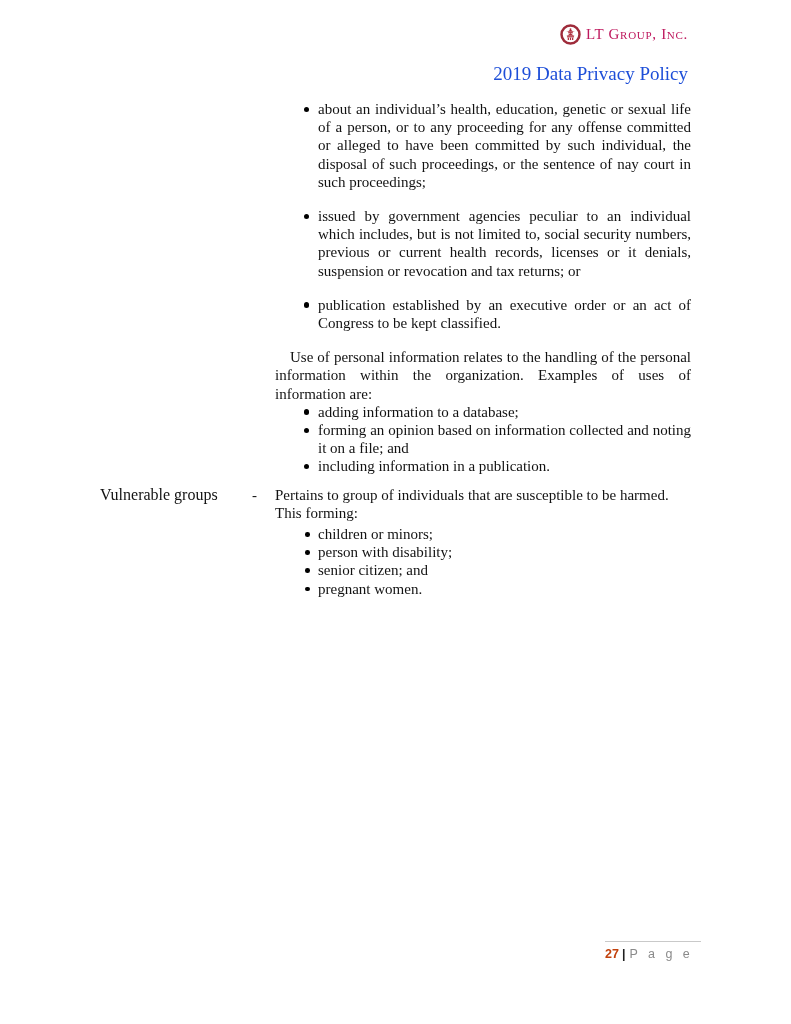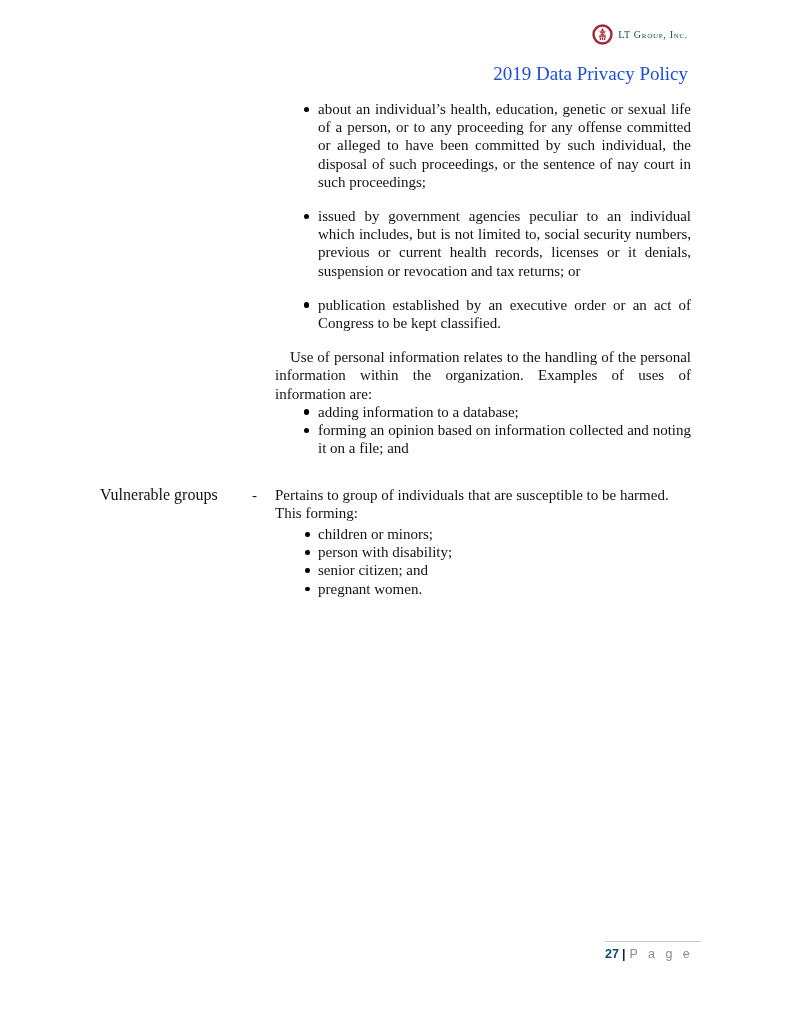--- a/index.html
+++ b/index.html
@@ -5,21 +5,21 @@
   * { margin:0; padding:0; box-sizing:border-box; }
   html, body { background:#ffffff; }
   .page {
     position:relative; width:791px; height:1024px; background:#ffffff;
     font-family:"Liberation Serif","DejaVu Serif",serif; color:#121212; overflow:hidden;
   }
 
   
   .header { position:absolute; top:24px; right:103px; display:flex; flex-direction:column; align-items:flex-end; }
   .brand-row { display:flex; align-items:center; gap:5px; }
-  .company-name { font-size:10px; font-variant:small-caps; letter-spacing:0.7px; color:#14532d; }
+  .company-name { font-size:15px; font-variant:small-caps; letter-spacing:0.7px; color:#be185d; }
   .policy-title { font-size:19px; margin-top:18px; color:#1d4ed8; }
 
   
   .content { position:absolute; left:275px; top:100px; width:416px; font-size:15px; line-height:18.2px; text-align:justify; }
   ul.blist { list-style:none; }
   ul.blist > li { position:relative; padding-left:43px; }
   ul.blist > li::before { content:""; position:absolute; left:29px; top:6.6px; width:5.4px; height:5.4px; border-radius:50%; background:#000; }
   ul.intro-list > li { margin-bottom:16px; }
   .use-para { text-indent:15px; margin-top:1px; }
   ul.small-dot > li::before { width:4.6px; height:4.6px; top:7px; left:30px; }
@@ -27,21 +27,21 @@
   
   .term-label { position:absolute; left:100px; top:486px; font-size:16px; line-height:18.2px; }
   .term-dash  { position:absolute; left:252px; top:486px; font-size:15px; line-height:18.2px; }
   .term-def   { position:absolute; left:275px; top:486px; width:416px; font-size:15px; line-height:18.2px; }
   .term-def ul { margin-top:2.5px; }
 
   
   .footer { position:absolute; left:605px; top:941px; width:96px; font-family:"Liberation Sans","DejaVu Sans",sans-serif; }
   .footer-rule { width:96px; height:1px; background:#c9c9c9; }
   .footer-text { margin-top:5px; font-size:12.5px; display:flex; align-items:baseline; white-space:nowrap; }
-  .page-number { font-weight:bold; color:#0c4a6e;text-align:center; }
+  .page-number { font-weight:bold; color:#c2410c;text-align:center; }
   .footer-sep { font-weight:bold; color:#1f1f1f; margin:0 4px 0 3px; }
   .page-label { color:#8a8a8a; letter-spacing:3.5px; }
 
   .logo-icon svg { display:block; }
 </style>
 </head>
 <body>
 
 <div class="page">
 
@@ -70,20 +70,21 @@
   <div class="content">
     <ul class="blist intro-list">
       <li>about an individual’s health, education, genetic or sexual life of a person, or to any proceeding for any offense committed or alleged to have been committed by such individual, the disposal of such proceedings, or the sentence of nay court in such proceedings;</li>
       <li>issued by government agencies peculiar to an individual which includes, but is not limited to, social security numbers, previous or current health records, licenses or it denials, suspension or revocation and tax returns; or</li>
       <li>publication established by an executive order or an act of Congress to be kept classified.</li>
     </ul>
     <p class="use-para">Use of personal information relates to the handling of the personal information within the organization. Examples of uses of information are:</p>
     <ul class="blist">
       <li>adding information to a database;</li>
       <li>forming an opinion based on information collected and noting it on a file; and</li>
+      <li>including information in a publication.</li>
     </ul>
   </div>
 
   <div class="term-label">Vulnerable groups</div>
   <div class="term-dash">-</div>
   <div class="term-def">
     <div>Pertains to group of individuals that are susceptible to be harmed.</div>
     <div>This forming:</div>
     <ul class="blist small-dot">
       <li>children or minors;</li>

